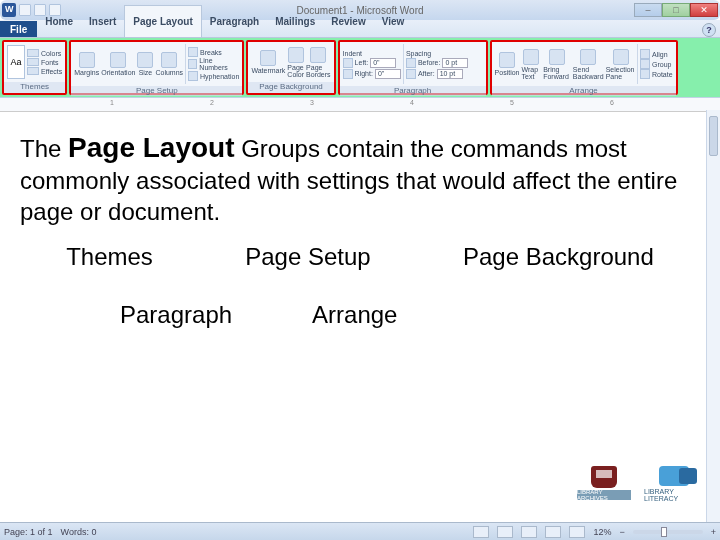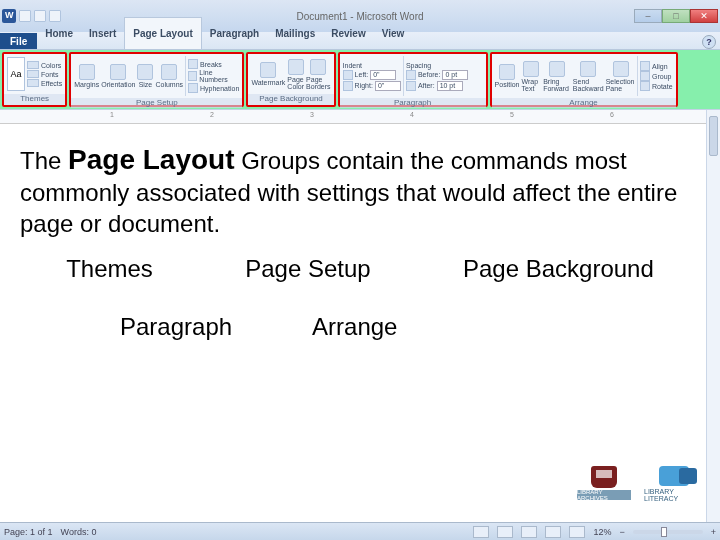--- a/index.html
+++ b/index.html
@@ -1,19 +1,19 @@
 <!DOCTYPE html>
 <html><head>
 <meta charset="utf-8">
 <style>
   * { margin: 0; padding: 0; box-sizing: border-box; }
   body { width: 720px; height: 540px; font-family: Arial, sans-serif; background: #fff; overflow: hidden; position: relative; }
 
   
-  .titlebar { height: 18px; background: linear-gradient(#dce6f4, #c5d7ee); display: flex; align-items: center; justify-content: space-between; font-size: 10px; color: #666; padding: 16px 2px; }
+  .titlebar { height: 18px; background: linear-gradient(#dce6f4, #c5d7ee); display: flex; align-items: center; justify-content: space-between; font-size: 10px; color: #666; padding: 10px 2px; border-radius: 6px; }
   .titlebar .left { display: flex; align-items: center; gap: 3px; }
   .titlebar .word-icon { width: 14px; height: 14px; background: #2b579a; border-radius: 2px; position: relative; }
   .titlebar .word-icon::after { content: "W"; color: #fff; font-weight: bold; font-size: 9px; position: absolute; top: 1px; left: 3px; }
   .titlebar .qat-icon { width: 12px; height: 12px; background: #eef3fa; border: 1px solid #b0c4de; border-radius: 1px; }
   .titlebar .title { flex: 1; text-align: center; position: absolute; left: 0; right: 0; pointer-events: none; }
   .titlebar .winbtns { display: flex; gap: 0; }
   .titlebar .winbtn { width: 28px; height: 14px; display: flex; align-items: center; justify-content: center; font-size: 9px; }
   .winbtn.min { background: linear-gradient(#c9dbf0,#b5cdea); border: 1px solid #9ab; }
   .winbtn.max { background: linear-gradient(#c0e0c0,#a0d0a0); border: 1px solid #7a7; }
   .winbtn.close { background: linear-gradient(#f08080,#d04040); border: 1px solid #a33; color: #fff; }

